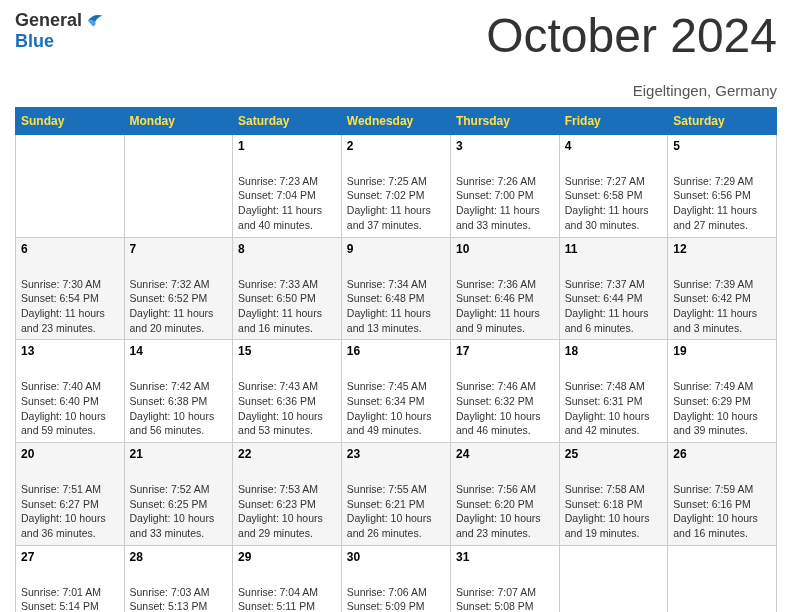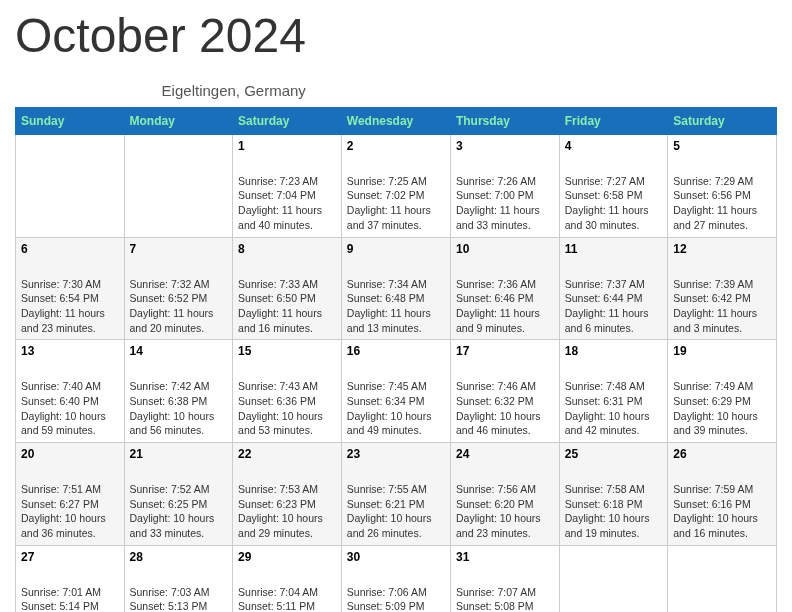--- a/index.html
+++ b/index.html
@@ -49,21 +49,21 @@
       color: #555;
       margin-top: 19px;
     }
     .calendar {
       width: 100%;
       border-collapse: collapse;
       font-size: 11px;
     }
     .calendar th {
       background-color: #1a6fba;
-      color: #86efac;
+      color: #fde047;
       padding: 6px 5px;
       text-align: left;
       font-size: 12px;
       font-weight: 600;
       border: 1px solid #1a6fba;
     }
     .calendar td {
       border: 1px solid #ccc;
       padding: 4px 5px;
       vertical-align: top;
@@ -87,20 +87,32 @@
       margin-top: 21px;
     }
     .empty-cell {
       background: #fff !important;
     }
   </style>
 </head>
 <body>
 
 <div class="header">
+  <div class="logo">
+    <div style="display:flex;flex-direction:column;align-items:flex-start;line-height:1.1;">
+      <div style="display:flex;align-items:center;">
+        <span class="logo-text-general">General</span>
+        <svg class="logo-bird" viewBox="0 0 30 25" xmlns="http://www.w3.org/2000/svg">
+          <path d="M8,12 Q15,2 28,5 Q20,8 18,14 Q14,10 8,12Z" fill="#1a6fba"></path>
+          <path d="M18,14 Q20,18 15,20 Q12,16 8,12 Q14,10 18,14Z" fill="#4a9fea"></path>
+        </svg>
+      </div>
+      <span class="logo-text-blue">Blue</span>
+    </div>
+  </div>
   <div class="title-block">
     <div class="month-title">October 2024</div>
     <div class="location-title">Eigeltingen, Germany</div>
   </div>
 </div>
 
 <table class="calendar">
   <thead>
     <tr id="header-row">
     <th>Sunday</th>

